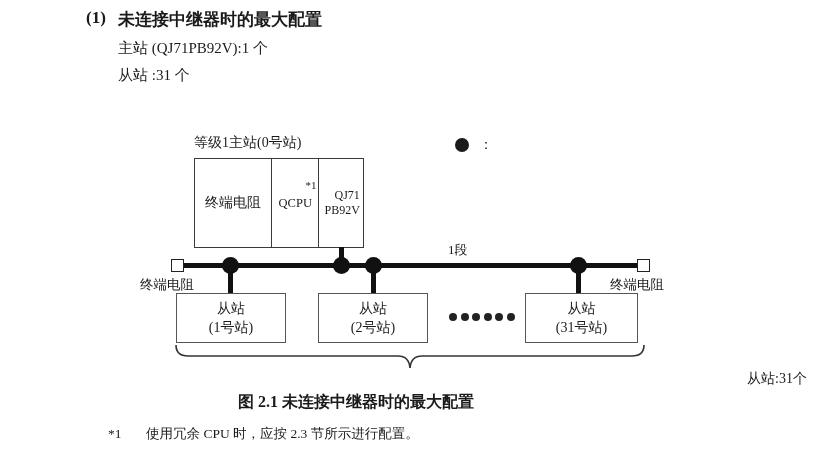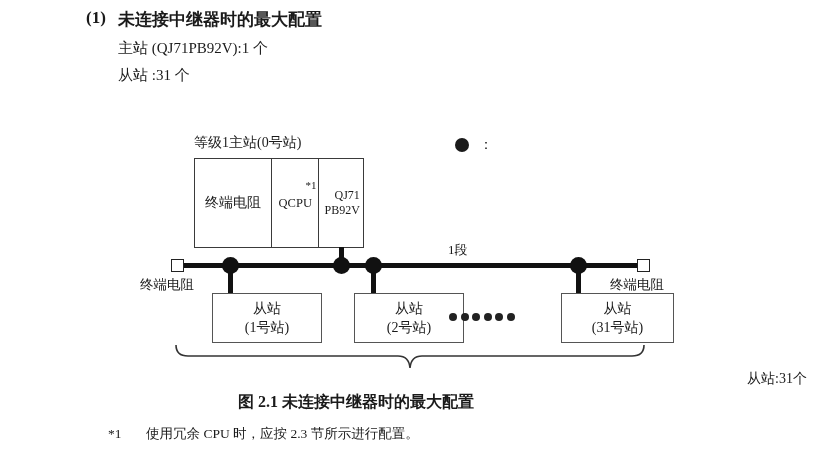--- a/index.html
+++ b/index.html
@@ -95,21 +95,21 @@
   #term-left-label{ left:140px; top:276px; font-size:13.5px; }
   #term-right-label{ left:610px; top:276px; font-size:13.5px; }
 
   #segment-label{ left:448px; top:241px; font-size:13px; }
 
   
   .slave{
     border:1.4px solid #555; background:#fff; box-sizing:border-box;
     height:50px;
     display:flex;flex-direction:column;align-items:center;justify-content:center;
-    font-size:14px; line-height:19px;margin-left:36px;
+    font-size:14px; line-height:19px;
   }
   #slave-1{ left:176px; top:293px; width:110px; }
   #slave-2{ left:318px; top:293px; width:110px; }
   #slave-3{ left:525px; top:293px; width:113px; }
 
   #ellipsis{
     left:449px; top:313px; width:66px;
     display:flex; justify-content:space-between; align-items:center;
   }
   #ellipsis i{ width:8px;height:8px;border-radius:50%;background:#222;display:block; }

